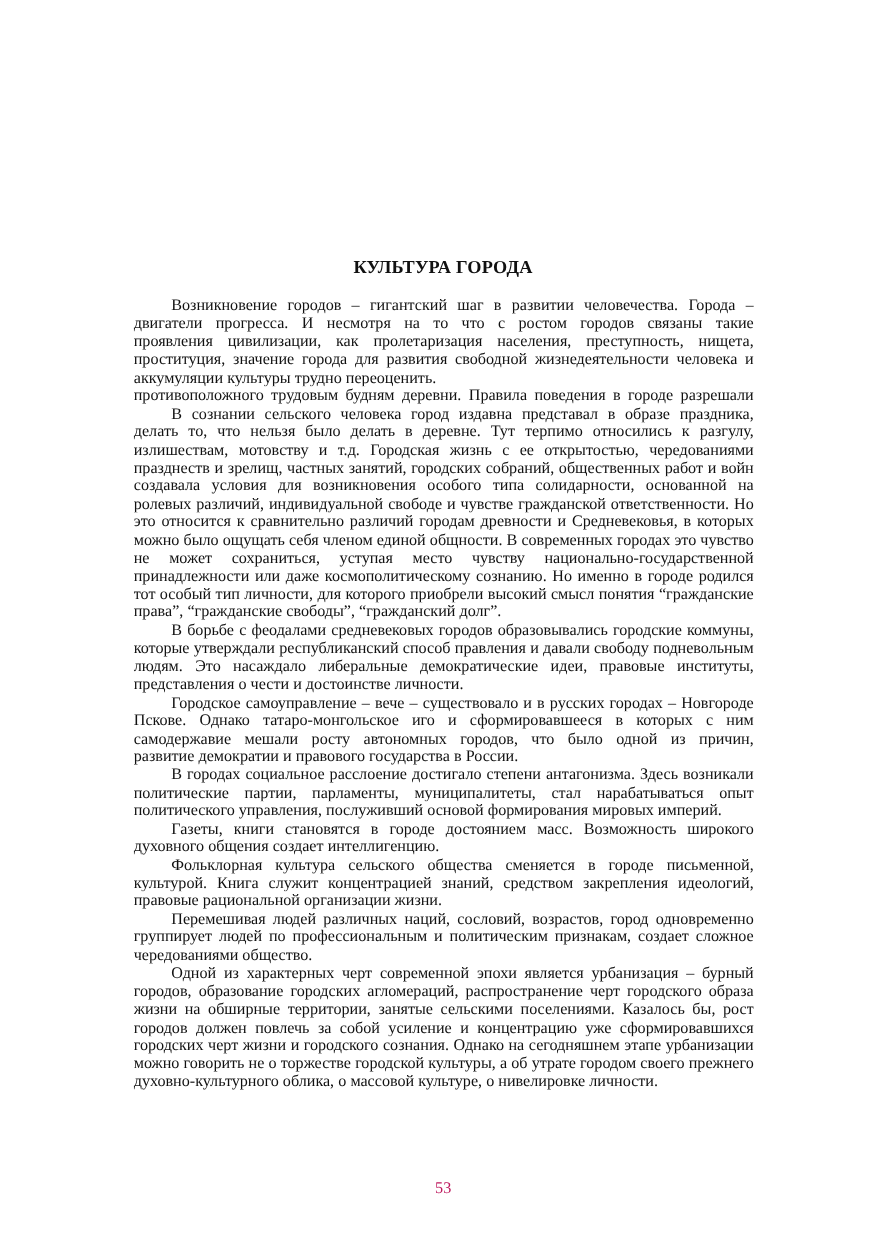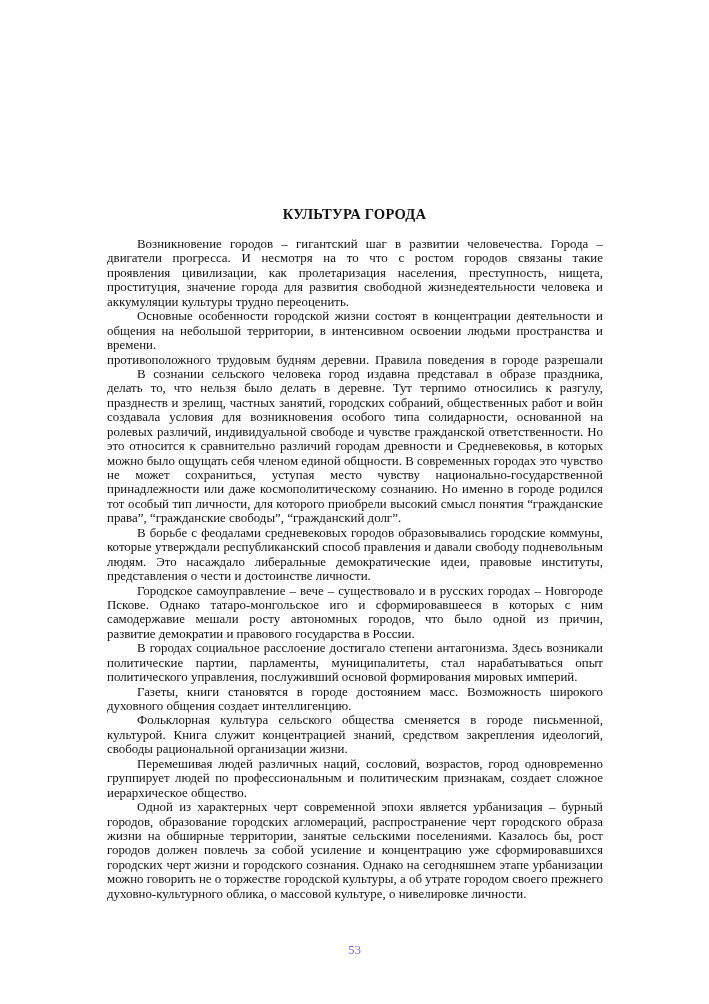--- a/index.html
+++ b/index.html
@@ -55,46 +55,42 @@
     text-align-last: left;
   }
   .page-number {
     position: absolute;
     top: 942px;
     left: 0;
     right: 0;
     text-align: center;
     font-size: 13px;
     line-height: 15px;
-    color: #8b5cf6;
+    color: #be185d;
   }
 </style>
 </head>
 <body>
 
 <div class="page">
   <div class="doc-title">КУЛЬТУРА ГОРОДА</div>
 
   <div class="body-text">
       <div class="paragraph">
         <div class="line first">Возникновение городов – гигантский шаг в развитии человечества. Города –</div>
         <div class="line">двигатели прогресса. И несмотря на то что с ростом городов связаны такие отрицательные</div>
         <div class="line">проявления цивилизации, как пролетаризация населения, преступность, нищета,</div>
         <div class="line">проституция, значение города для развития свободной жизнедеятельности человека и</div>
         <div class="line plast">аккумуляции культуры трудно переоценить.</div>
       </div>
       <div class="paragraph">
-        <div class="line first">Основные особенности городской жизни состоят в концентрации деятельности и</div>
-        <div class="line">общения на небольшой территории, в интенсивном освоении людьми пространства и</div>
-        <div class="line plast">времени.</div>
-      </div>
-      <div class="paragraph">
         <div class="line">противоположного трудовым будням деревни. Правила поведения в городе разрешали</div>
         <div class="line first">В сознании сельского человека город издавна представал в образе праздника,</div>
         <div class="line">делать то, что нельзя было делать в деревне. Тут терпимо относились к разгулу,</div>
+        <div class="line">излишествам, мотовству и т.д. Городская жизнь с ее открытостью, чередованиями</div>
         <div class="line">празднеств и зрелищ, частных занятий, городских собраний, общественных работ и войн</div>
         <div class="line">создавала условия для возникновения особого типа солидарности, основанной на богатстве</div>
         <div class="line">ролевых различий, индивидуальной свободе и чувстве гражданской ответственности. Но</div>
         <div class="line">это относится к сравнительно различий городам древности и Средневековья, в которых</div>
         <div class="line">можно было ощущать себя членом единой общности. В современных городах это чувство</div>
         <div class="line">не может сохраниться, уступая место чувству национально-государственной</div>
         <div class="line">принадлежности или даже космополитическому сознанию. Но именно в городе родился</div>
         <div class="line">тот особый тип личности, для которого приобрели высокий смысл понятия “гражданские</div>
         <div class="line plast">права”, “гражданские свободы”, “гражданский долг”.</div>
       </div>
@@ -115,26 +111,26 @@
         <div class="line">политические партии, парламенты, муниципалитеты, стал нарабатываться опыт</div>
         <div class="line plast">политического управления, послуживший основой формирования мировых империй.</div>
       </div>
       <div class="paragraph">
         <div class="line first">Газеты, книги становятся в городе достоянием масс. Возможность широкого</div>
         <div class="line plast">духовного общения создает интеллигенцию.</div>
       </div>
       <div class="paragraph">
         <div class="line first">Фольклорная культура сельского общества сменяется в городе письменной, книжной</div>
         <div class="line">культурой. Книга служит концентрацией знаний, средством закрепления идеологий,</div>
-        <div class="line plast">свободы рациональной организации жизни.</div>
+        <div class="line plast">правовые рациональной организации жизни.</div>
       </div>
       <div class="paragraph">
         <div class="line first">Перемешивая людей различных наций, сословий, возрастов, город одновременно</div>
         <div class="line">группирует людей по профессиональным и политическим признакам, создает сложное</div>
-        <div class="line plast">иерархическое общество.</div>
+        <div class="line plast">чередованиями общество.</div>
       </div>
       <div class="paragraph">
         <div class="line first">Одной из характерных черт современной эпохи является урбанизация – бурный рост</div>
         <div class="line">городов, образование городских агломераций, распространение черт городского образа</div>
         <div class="line">жизни на обширные территории, занятые сельскими поселениями. Казалось бы, рост</div>
         <div class="line">городов должен повлечь за собой усиление и концентрацию уже сформировавшихся</div>
         <div class="line">городских черт жизни и городского сознания. Однако на сегодняшнем этапе урбанизации</div>
         <div class="line">можно говорить не о торжестве городской культуры, а об утрате городом своего прежнего</div>
         <div class="line plast">духовно-культурного облика, о массовой культуре, о нивелировке личности.</div>
       </div>

